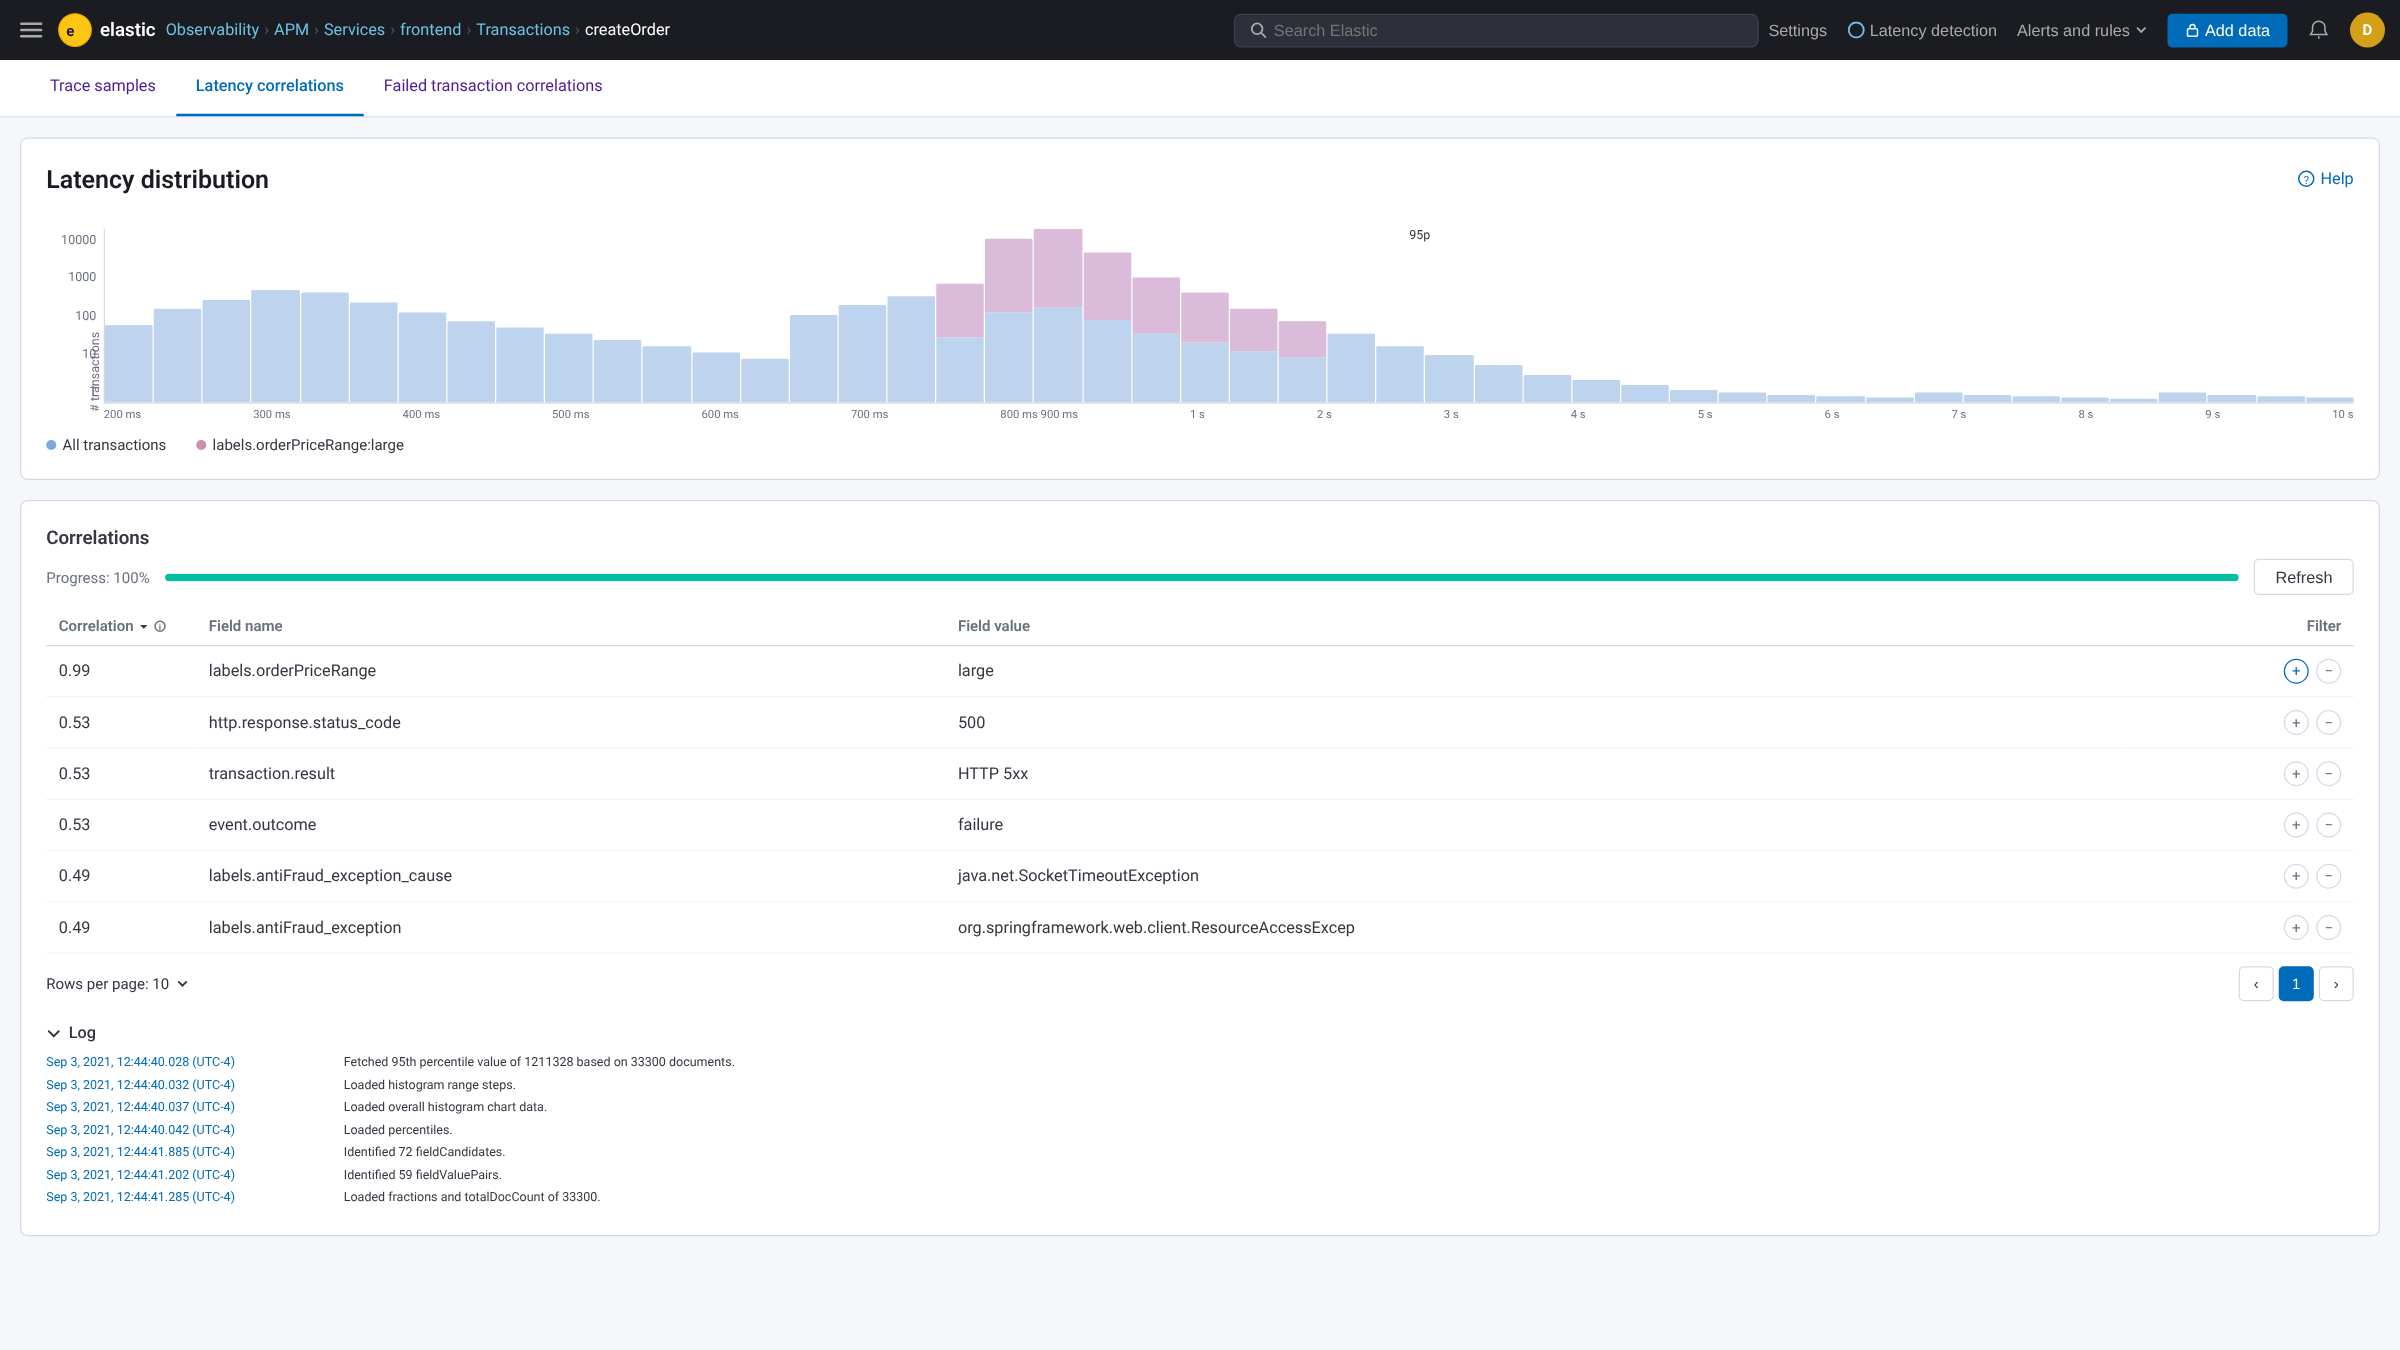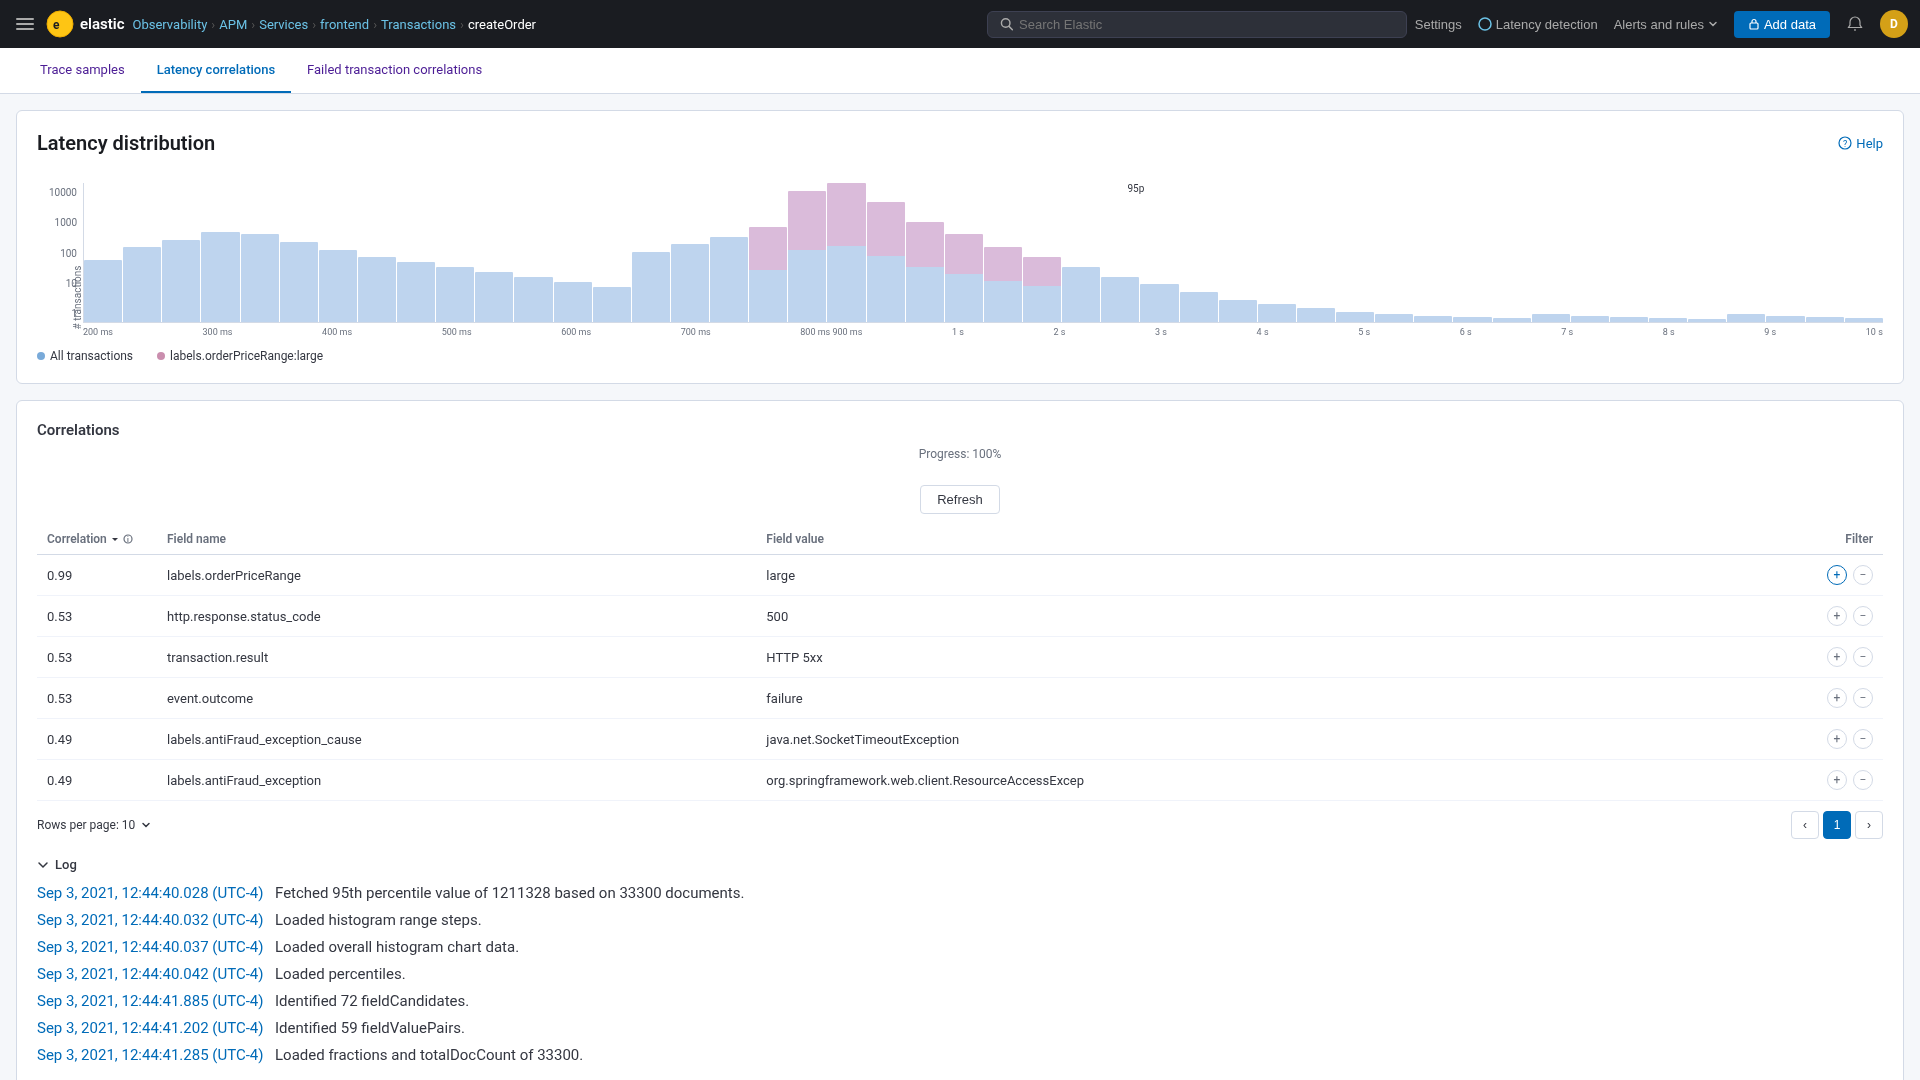--- a/index.html
+++ b/index.html
@@ -41,21 +41,21 @@
     .help-link { color: #006bb8; font-size: 13px; cursor: pointer; display: flex; align-items: center; gap: 4px; }
     .chart-legend { display: flex; gap: 24px; margin-top: 8px; }
     .legend-item { display: flex; align-items: center; gap: 5px; font-size: 12px; color: #343741; }
     .legend-dot { width: 8px; height: 8px; border-radius: 50%; }
     .legend-dot-blue { background: #79aad9; }
     .legend-dot-purple { background: #ca8eae; }
 
     
     .correlations-header { display: flex; justify-content: space-between; align-items: center; margin-bottom: 8px; }
     .correlations-title { font-size: 15px; font-weight: 600; }
-    .progress-row { display: flex; align-items: center; gap: 12px; margin-bottom: 10px; flex-direction: column; }
+    .progress-row { display: flex; align-items: center; gap: 12px; margin-bottom: 10px; }
     .progress-label { font-size: 12px; color: #69707d; white-space: nowrap; }
     .progress-bar-wrap { flex: 1; height: 6px; background: #e9edf5; border-radius: 3px; overflow: hidden; }
     .progress-bar-fill { height: 100%; background: #00bfa5; border-radius: 3px; }
     .refresh-btn { background: #fff; border: 1px solid #d3dae6; border-radius: 4px; padding: 6px 16px; font-size: 13px; cursor: pointer; color: #343741; font-weight: 500; }
 
     
     .corr-table { width: 100%; border-collapse: collapse; }
     .corr-table th { text-align: left; padding: 8px 10px; font-size: 12px; font-weight: 600; color: #69707d; border-bottom: 1px solid #d3dae6; cursor: pointer; }
     .corr-table td { padding: 10px 10px; font-size: 13px; border-bottom: 1px solid #f0f3fa; color: #343741; }
     .th-sort { display: flex; align-items: center; gap: 3px; }
@@ -66,21 +66,21 @@
 
     
     .pagination-row { display: flex; justify-content: space-between; align-items: center; padding: 10px 0; }
     .rows-per-page { display: flex; align-items: center; gap: 6px; font-size: 12px; color: #343741; cursor: pointer; }
     .page-nav { display: flex; align-items: center; gap: 4px; }
     .page-btn { width: 28px; height: 28px; border: 1px solid #d3dae6; border-radius: 4px; background: #fff; cursor: pointer; display: flex; align-items: center; justify-content: center; font-size: 12px; color: #343741; }
     .page-btn.active { background: #006bb8; color: #fff; border-color: #006bb8; }
 
     
     .log-header { display: flex; align-items: center; gap: 6px; padding: 8px 0; cursor: pointer; font-size: 13px; color: #343741; font-weight: 500; }
-    .log-entries { font-size: 15px; line-height: 1.8; }
+    .log-entries { font-size: 10px; line-height: 1.8; }
     .log-entry { display: flex; gap: 8px; }
     .log-time { color: #006bb8; white-space: nowrap; min-width: 230px; }
     .log-msg { color: #343741; }
 
     
     svg { display: inline-block; vertical-align: middle; }
   </style>
 </head>
 <body>
 

